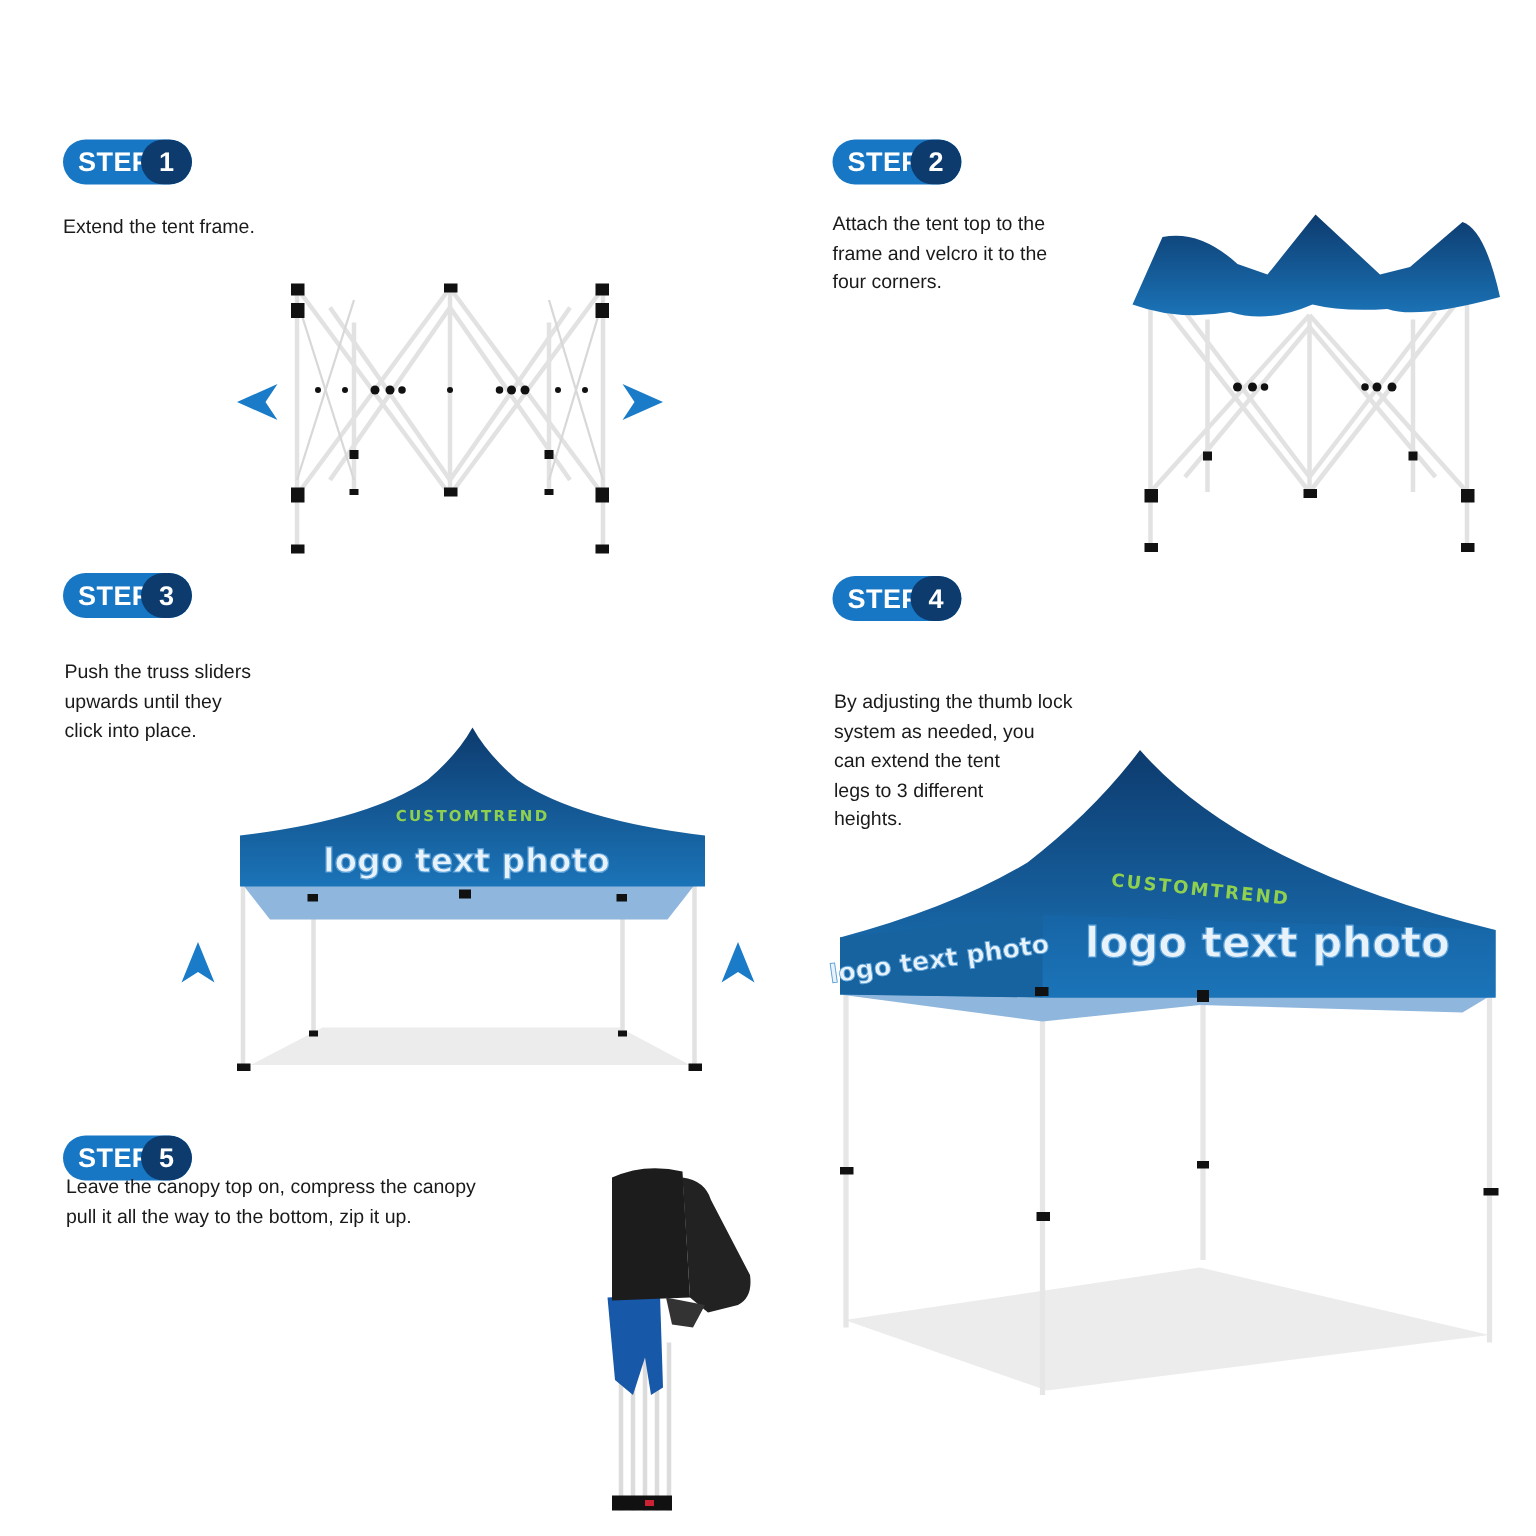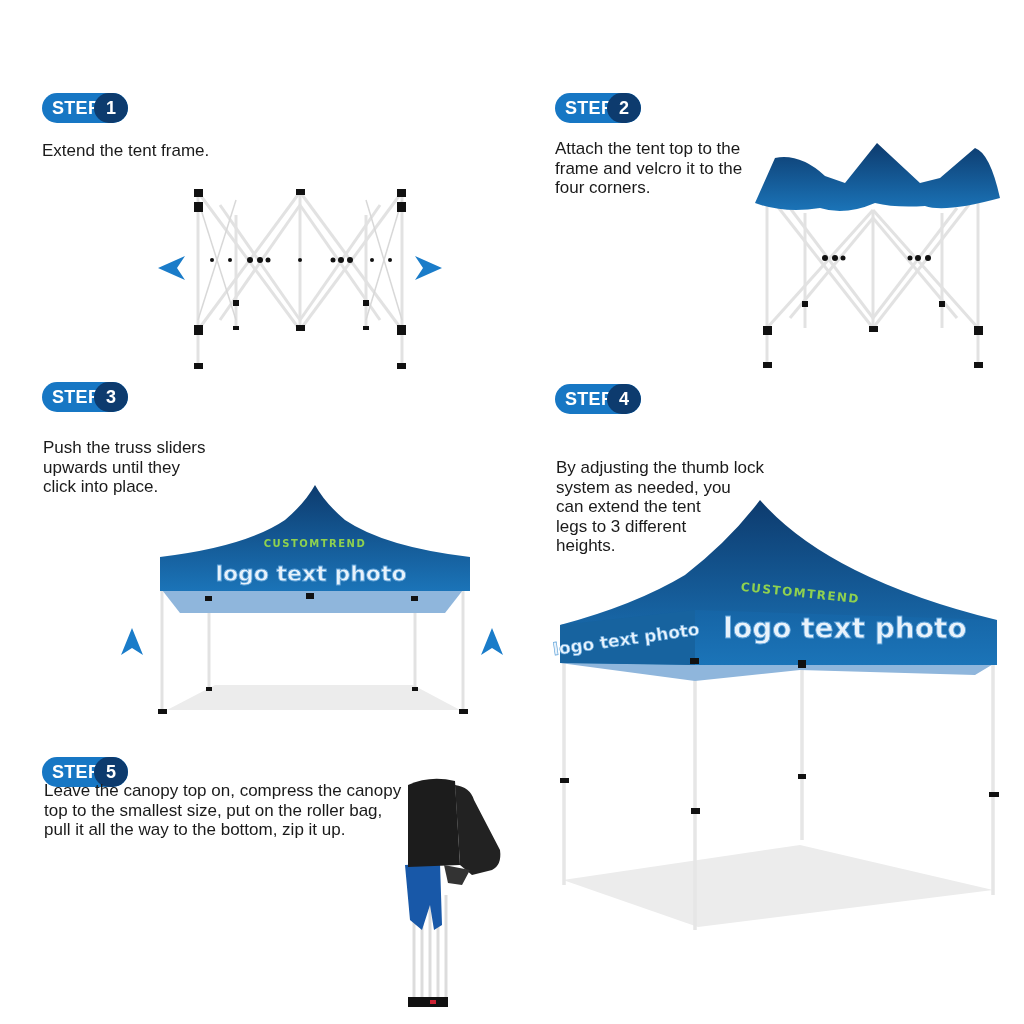--- a/index.html
+++ b/index.html
@@ -6,21 +6,21 @@
     body { width: 1024px; height: 1024px; position: relative; overflow: hidden;
            font-family: "Liberation Sans", sans-serif; color: #1a1a1a; }
     .badge { position: absolute; height: 30px; width: 86px; border-radius: 15px;
              background: #1777c4; display: flex; align-items: center; overflow: hidden; }
     .badge .lbl { color: #fff; font-weight: bold; font-size: 18px; padding-left: 10px;
                   letter-spacing: 0.3px; flex: 0 0 auto; }
     .badge .num { position: absolute; right: 0; top: 0; width: 34px; height: 30px;
                   border-radius: 15px; background: #0d3b6e; color: #fff;
                   font-weight: bold; font-size: 18px; display: flex; align-items: center;
                   justify-content: center; }
-    .desc { position: absolute; font-size: 17px; line-height: 19.5px; color: #1a1a1a; }
+    .desc { position: absolute; font-size: 13px; line-height: 19.5px; color: #1a1a1a; }
     .desc span { display: block; white-space: nowrap; }
     svg { position: absolute; overflow: visible; }
   </style>
 </head>
 <body>
 
 <div class="badge" style="left:42px;top:93px;">
   <span class="lbl">STEP</span>
   <span class="num">1</span>
 </div>
@@ -226,21 +226,20 @@
     <rect x="135" y="163" width="9" height="6"></rect>
   </g>
 </svg>
 
 <div class="badge" style="left:42px;top:757px;">
   <span class="lbl">STEP</span>
   <span class="num">5</span>
 </div>
 <div class="desc" style="left:44px;top:781px;">
   <span>Leave the canopy top on, compress the canopy</span>
-  <span>top to the smallest size, put on the roller bag,</span>
   <span>pull it all the way to the bottom, zip it up.</span>
 </div>
 
 <svg style="left:400px;top:775px;" width="110" height="240" viewBox="0 0 110 240">
   <g stroke="#dcdcdc" stroke-width="3">
     <line x1="14" y1="120" x2="14" y2="232"></line>
     <line x1="22" y1="120" x2="22" y2="232"></line>
     <line x1="30" y1="120" x2="30" y2="232"></line>
     <line x1="38" y1="120" x2="38" y2="232"></line>
     <line x1="46" y1="120" x2="46" y2="232"></line>

